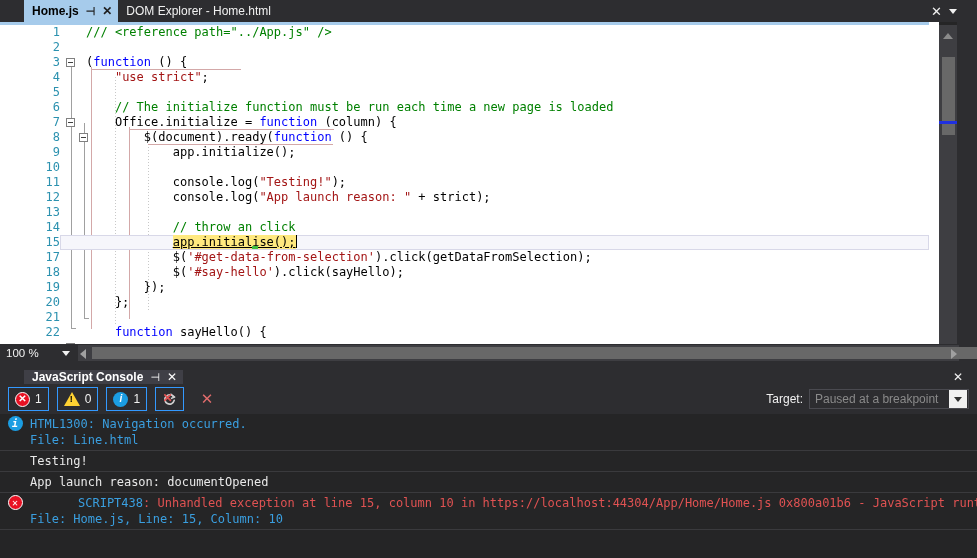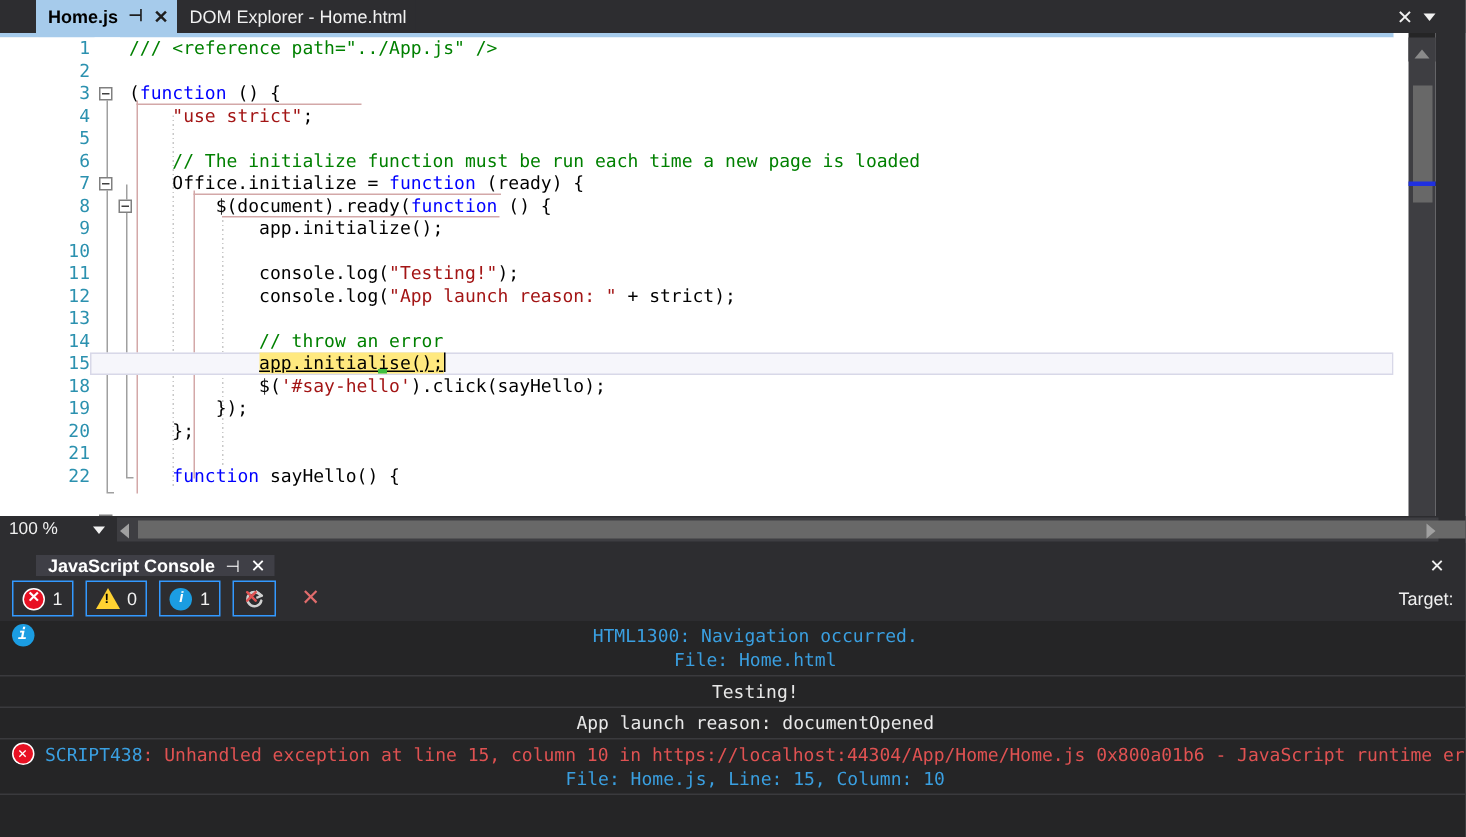--- a/index.html
+++ b/index.html
@@ -324,26 +324,26 @@
     font-family: "DejaVu Sans Mono", "Liberation Mono", monospace;
     font-size: 12px;
     line-height: 16px;
     white-space: nowrap;
   }
   .log-gutter {
     width: 30px; min-width: 30px;
     display: flex; align-items: center; justify-content: center;
     padding-top: 0;
   }
-  .log-text { flex: 1; overflow: hidden; text-align: center; }
+  .log-text { flex: 1; overflow: hidden; }
   .t-code-info { color: #3a9fe0; }
   .t-msg-info { color: #3a9fe0; }
   .t-plain { color: #e8e8e8; }
   .t-file { color: #3a9fe0; }
-  .t-code-err { color: #3a9fe0; }
+  .t-code-err { color: #3a9fe0; margin-left: 48px; }
   .t-msg-err { color: #e05252; }
 </style>
 </head>
 <body>
 
 <div class="app">
 
   <div class="tabstrip">
     <div class="tab-gap"></div>
     <div class="tab active">
@@ -382,29 +382,30 @@
       <div class="guide" style="left:115px; top:52px; height:248px;"></div>
       <div class="guide" style="left:148px; top:110px; height:176px;"></div>
 
       <div id="lines">
           <div class="line"><span class="ln">1</span><span class="code"><span class="c-com">/// &lt;reference path="../App.js" /&gt;</span></span></div>
           <div class="line"><span class="ln">2</span><span class="code"></span></div>
           <div class="line"><span class="ln">3</span><span class="code"><span class="c-txt">(</span><span class="c-kw">function</span><span class="c-txt"> () {</span></span></div>
           <div class="line"><span class="ln">4</span><span class="code"><span class="c-txt">    </span><span class="c-str">"use strict"</span><span class="c-txt">;</span></span></div>
           <div class="line"><span class="ln">5</span><span class="code"></span></div>
           <div class="line"><span class="ln">6</span><span class="code"><span class="c-txt">    </span><span class="c-com">// The initialize function must be run each time a new page is loaded</span></span></div>
-          <div class="line"><span class="ln">7</span><span class="code"><span class="c-txt">    Office.initialize = </span><span class="c-kw">function</span><span class="c-txt"> (ready) {</span></span></div>
+          <div class="line"><span class="ln">7</span><span class="code"><span class="c-txt">    Office.initialize = </span><span class="c-kw">function</span><span class="c-txt"> (column) {</span></span></div>
           <div class="line"><span class="ln">8</span><span class="code"><span class="c-txt">        $(document).ready(</span><span class="c-kw">function</span><span class="c-txt"> () {</span></span></div>
           <div class="line"><span class="ln">9</span><span class="code"><span class="c-txt">            app.initialize();</span></span></div>
           <div class="line"><span class="ln">10</span><span class="code"></span></div>
           <div class="line"><span class="ln">11</span><span class="code"><span class="c-txt">            console.log(</span><span class="c-str">"Testing!"</span><span class="c-txt">);</span></span></div>
           <div class="line"><span class="ln">12</span><span class="code"><span class="c-txt">            console.log(</span><span class="c-str">"App launch reason: "</span><span class="c-txt"> + strict);</span></span></div>
           <div class="line"><span class="ln">13</span><span class="code"></span></div>
-          <div class="line"><span class="ln">14</span><span class="code"><span class="c-txt">            </span><span class="c-com">// throw an error</span></span></div>
+          <div class="line"><span class="ln">14</span><span class="code"><span class="c-txt">            </span><span class="c-com">// throw an click</span></span></div>
           <div class="line"><div class="curline-box"></div><span class="ln">15</span><span class="code"><span class="c-txt">            </span><span class="c-txt hl-yellow">app.initialise();</span><span class="caret"></span></span></div>
+          <div class="line"><span class="ln">17</span><span class="code"><span class="c-txt">            $(</span><span class="c-str">'#get-data-from-selection'</span><span class="c-txt">).click(getDataFromSelection);</span></span></div>
           <div class="line"><span class="ln">18</span><span class="code"><span class="c-txt">            $(</span><span class="c-str">'#say-hello'</span><span class="c-txt">).click(sayHello);</span></span></div>
           <div class="line"><span class="ln">19</span><span class="code"><span class="c-txt">        });</span></span></div>
           <div class="line"><span class="ln">20</span><span class="code"><span class="c-txt">    };</span></span></div>
           <div class="line"><span class="ln">21</span><span class="code"></span></div>
           <div class="line"><span class="ln">22</span><span class="code"><span class="c-txt">    </span><span class="c-kw">function</span><span class="c-txt"> sayHello() {</span></span></div>
         </div>
     <div class="foldbox" style="left: 66px; top: 33px;"></div>
         <div class="foldbox" style="left: 66px; top: 93px;"></div>
         <div class="foldbox" style="left: 79px; top: 108px;"></div>
         <div class="foldbox" style="left: 66px; top: 318px;"></div>
@@ -477,31 +478,37 @@
           <path d="M9 2 L13.5 5.5 L9.5 7" stroke="#d0d0d0" stroke-width="1.6" fill="none" stroke-linejoin="round"></path>
           <path d="M3 3 L9 9 M9 3 L3 9" stroke="#e05252" stroke-width="1.8" stroke-linecap="round"></path>
         </svg>
       </div>
       <div class="tb-btn plain">
         <span class="icon-clear">✕</span>
       </div>
 
       <div class="target-area">
         <span class="target-label">Target:</span>
+        <div class="target-select">
+          <span class="target-text">Paused at a breakpoint</span>
+          <span class="target-arrow-btn">
+            <span class="target-arrow"></span>
+          </span>
+        </div>
       </div>
     </div>
 
     <div class="console-log" id="console-log">
         <div class="logrow">
           <div class="log-gutter">
             <span class="icon-info">i</span>
           </div>
           <div class="log-text">
             <div><span class="t-code-info">HTML1300</span><span class="t-msg-info">: Navigation occurred.</span></div>
-            <div class="t-file">File: Home.html</div>
+            <div class="t-file">File: Line.html</div>
           </div>
         </div>
         <div class="logrow">
           <div class="log-gutter"></div>
           <div class="log-text">
             <div><span class="t-plain">Testing!</span></div>
           </div>
         </div>
         <div class="logrow">
           <div class="log-gutter"></div>

